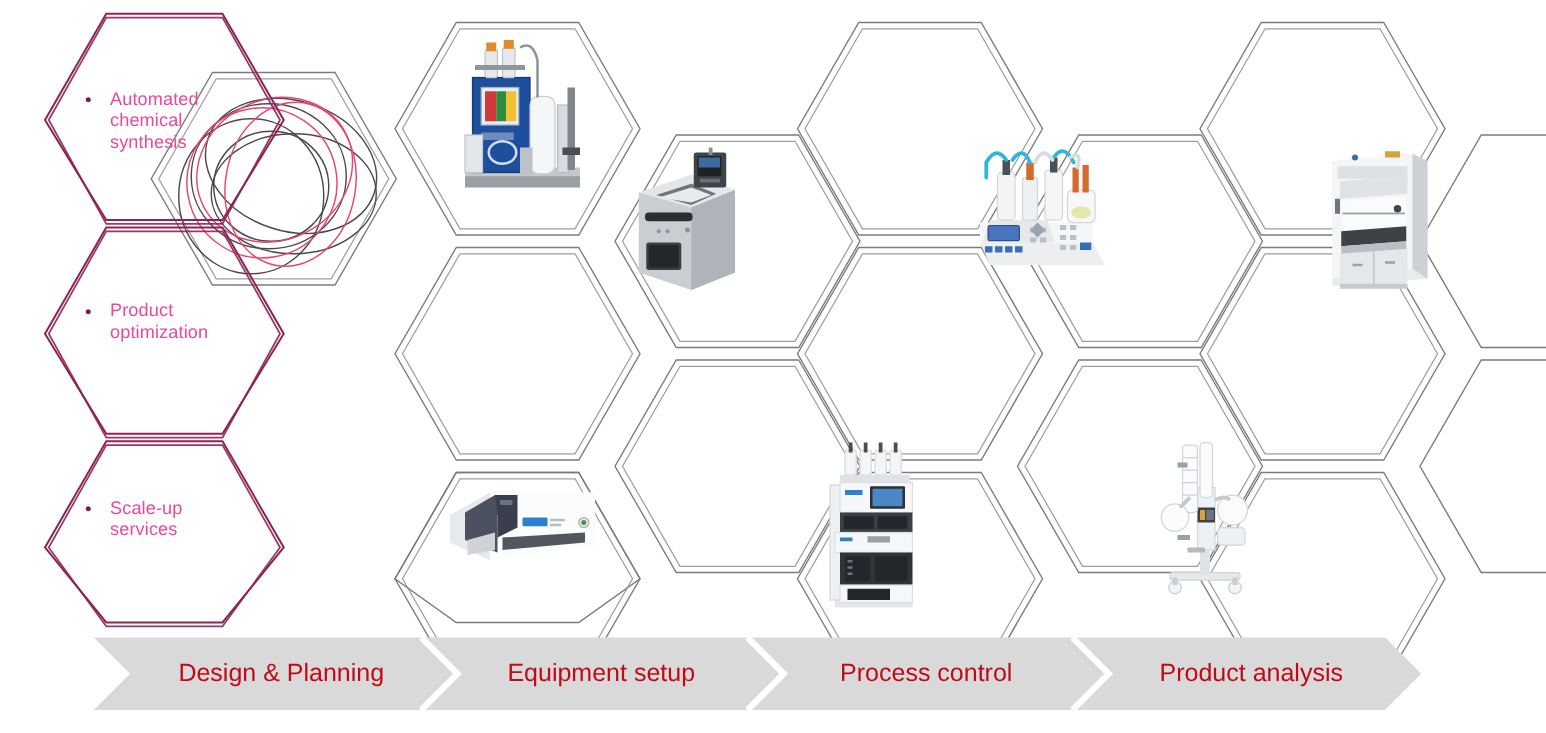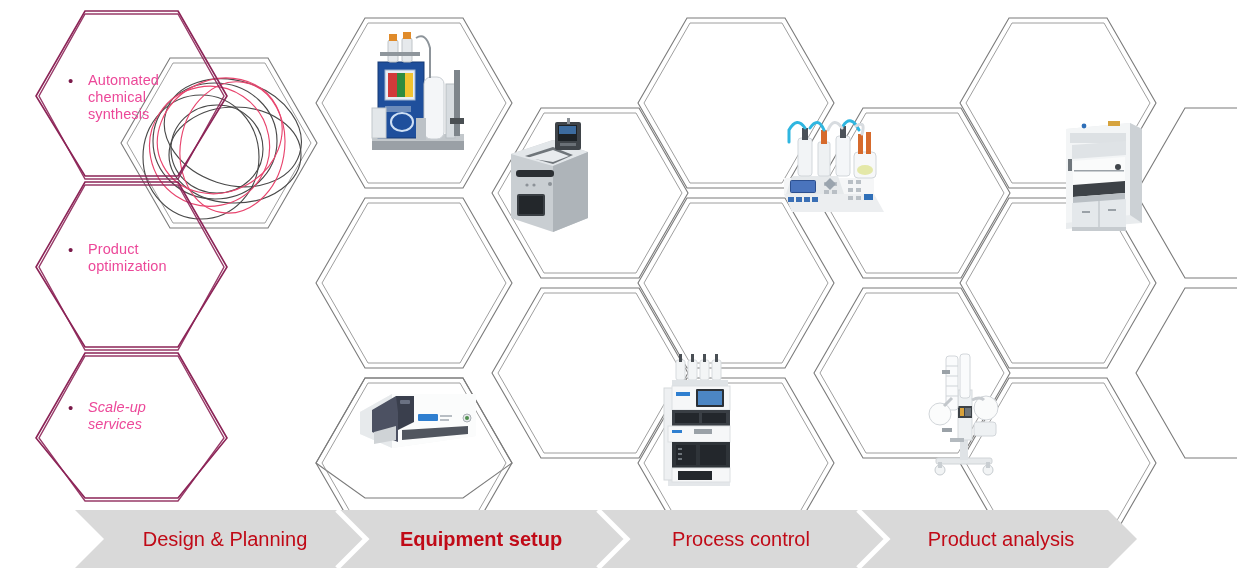--- a/index.html
+++ b/index.html
@@ -129,21 +129,21 @@
   <div class="bullet" style="left:68px;top:72px;">•</div>
   <div class="hexlabel" style="left:88px;top:72px;width:120px;">Automated
 chemical
 synthesis</div>
 
   <div class="bullet" style="left:68px;top:241px;">•</div>
   <div class="hexlabel" style="left:88px;top:241px;width:125px;">Product
 optimization</div>
 
   <div class="bullet" style="left:68px;top:399px;">•</div>
-  <div class="hexlabel" style="left:88px;top:399px;width:120px;font-style:italic;">Scale-up
+  <div class="hexlabel" style="left:88px;top:399px;width:120px;">Scale-up
 services</div>
 
   <div class="equip" style="left:358px;top:22px;">
     <svg width="120" height="140" viewBox="0 0 120 140">
       <rect x="14" y="118" width="92" height="10" fill="#9aa0a6"></rect>
       <rect x="14" y="112" width="92" height="7" fill="#c3c8cc"></rect>
       <rect x="20" y="40" width="46" height="76" fill="#1f4f9c"></rect>
       <rect x="20" y="40" width="46" height="76" fill="none" stroke="#163a75"></rect>
       <rect x="27" y="48" width="30" height="30" fill="#e9eef5" stroke="#9fb4cf"></rect>
       <rect x="30" y="51" width="9" height="24" fill="#d23a3a"></rect>
@@ -367,18 +367,18 @@
 
       <polygon points="75,2 1108,2 1137,31 1108,60 75,60 104,31" fill="#D9D9D9"></polygon>
 
       <g stroke="#FFFFFF" stroke-width="5" fill="none">
         <polyline points="337,2 366,31 337,60"></polyline>
         <polyline points="598,2 627,31 598,60"></polyline>
         <polyline points="858,2 887,31 858,60"></polyline>
       </g>
     </svg>
     <div class="steplabel" style="left:110px;width:230px;">Design &amp; Planning</div>
-    <div class="steplabel" style="left:365px;width:232px;font-weight:bold;">Equipment setup</div>
+    <div class="steplabel" style="left:365px;width:232px;">Equipment setup</div>
     <div class="steplabel" style="left:885px;width:232px;">Product analysis</div>
     <div class="steplabel" style="left:625px;width:232px;">Process control</div>
   </div>
 
 </div>
 
 </body></html>

